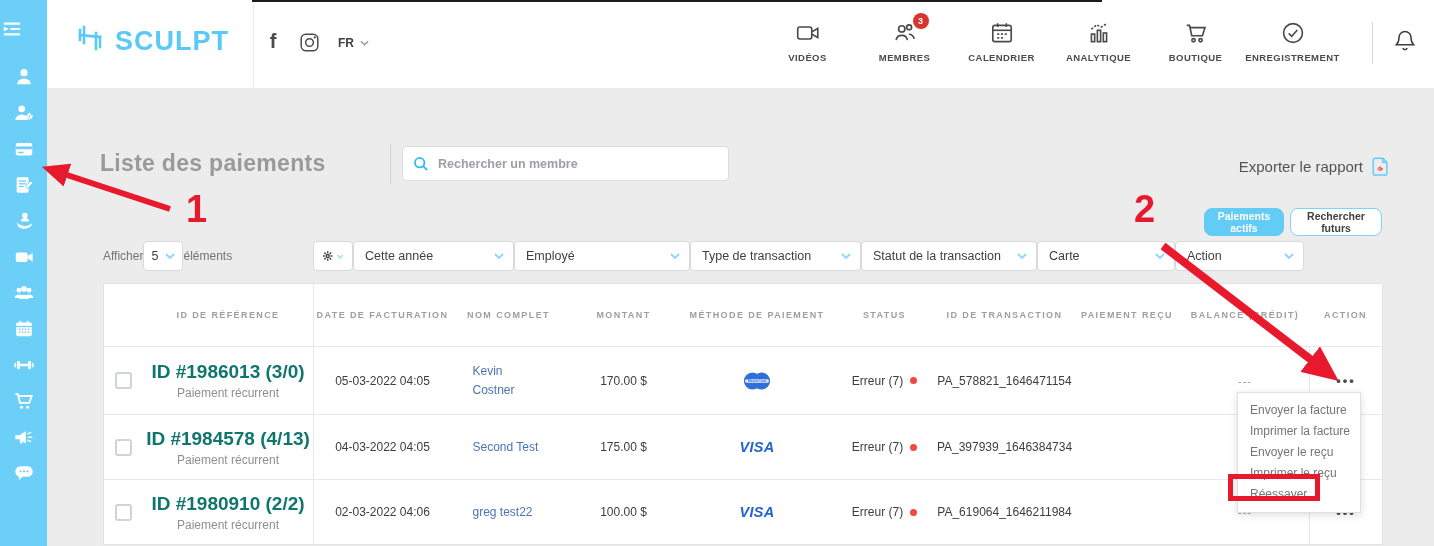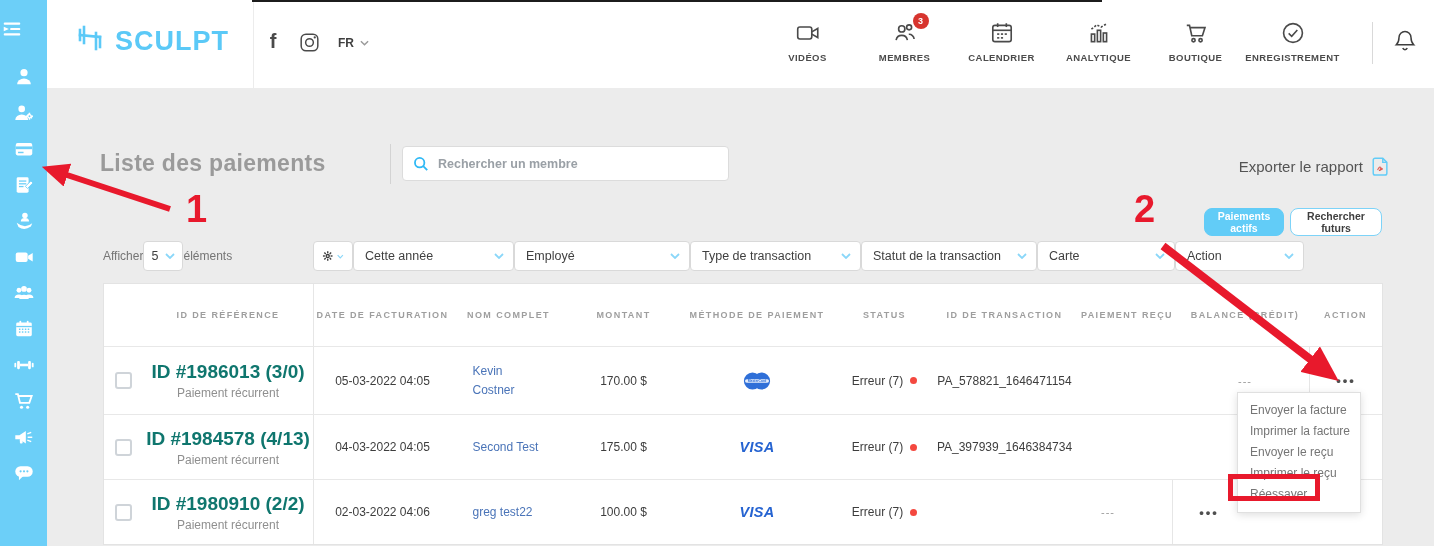--- a/index.html
+++ b/index.html
@@ -517,20 +517,21 @@
           <span class="name">greg test22</span>
         </div>
       <div class="cell c4">100.00 $</div>
       <div class="cell c5">
           <span class="visa">VISA</span>
         </div>
       <div class="cell c6 status">
           <span>Erreur (7)</span>
           <span class="err-dot"></span>
         </div>
+      <div class="cell c7">PA_619064_1646211984</div>
       <div class="cell c8"></div>
       <div class="cell c9">
           <span class="dash">---</span>
         </div>
       <div class="cell c10">
           <span class="dots">•••</span>
         </div>
     </div>
   </div>
 

